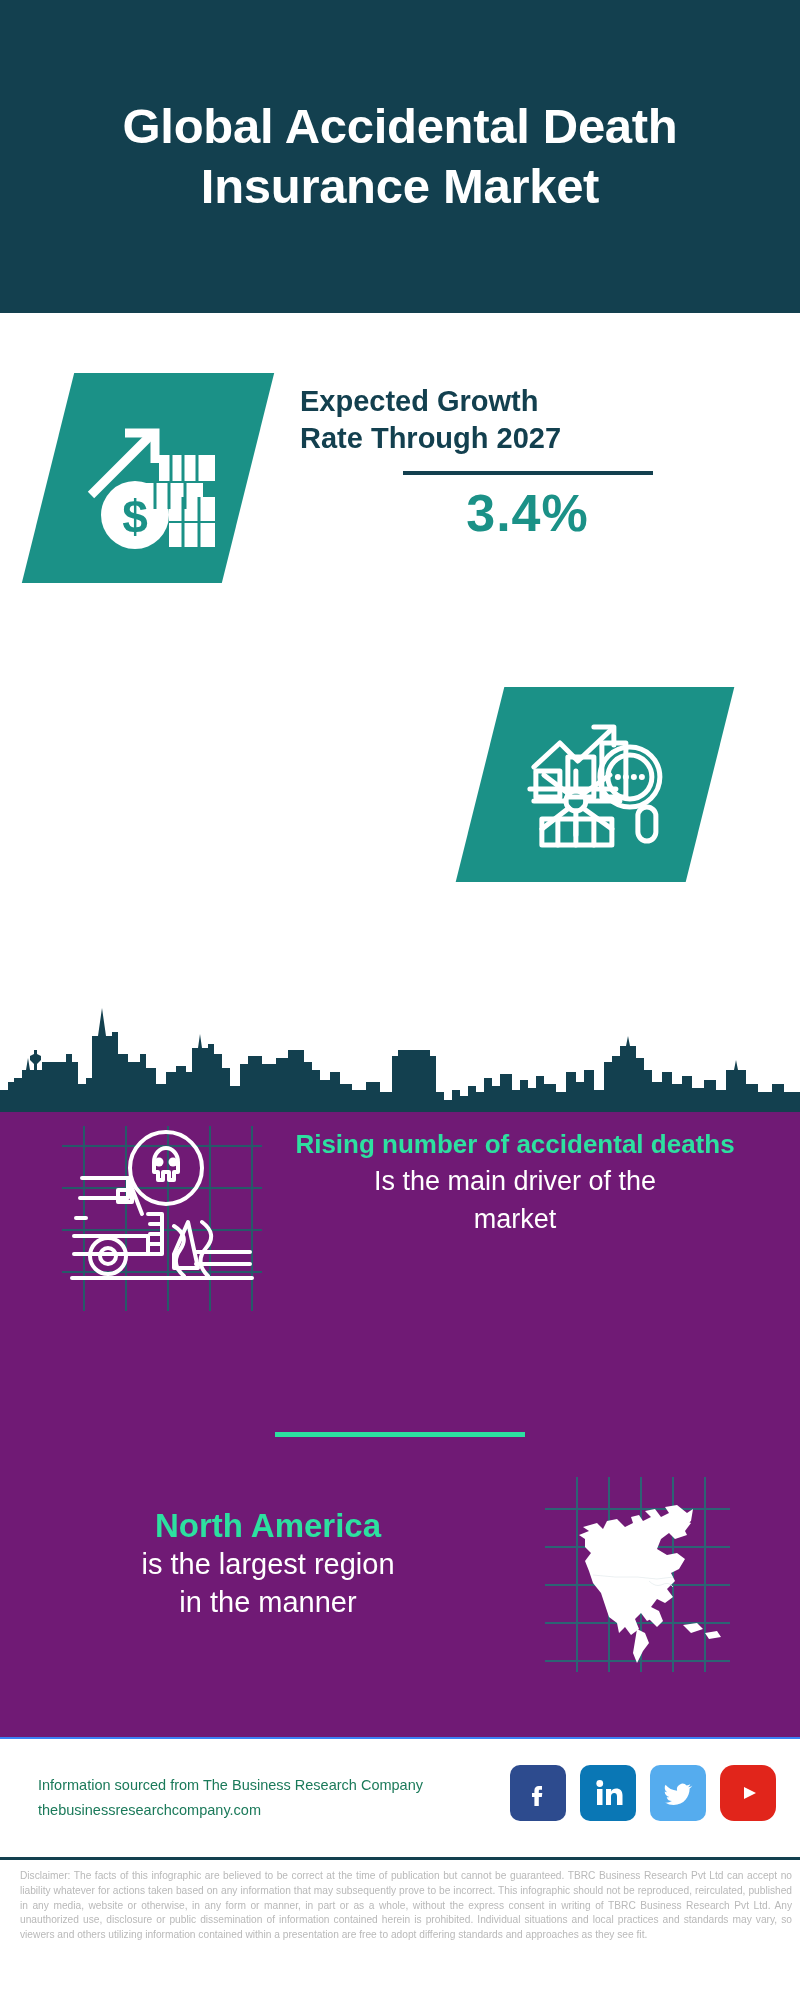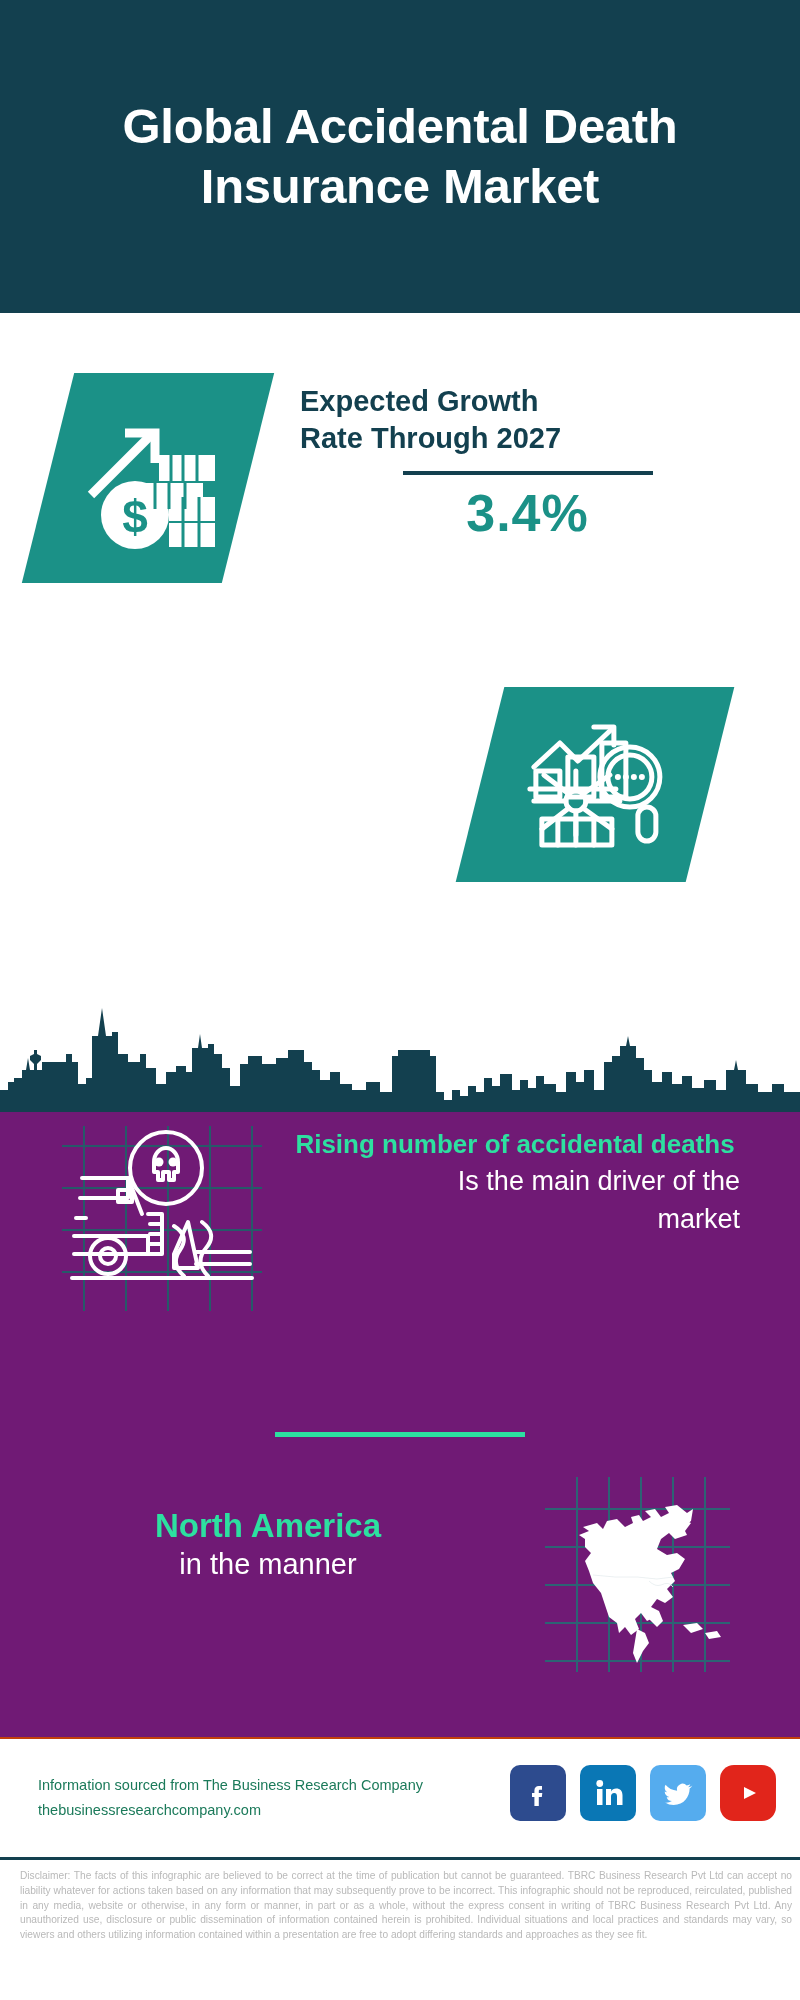--- a/index.html
+++ b/index.html
@@ -80,37 +80,37 @@
   .dark {
     background:#701a75;
     position:relative;
     padding-top:6px;
   }
 
   .driver-row { position:relative; height:290px; }
   .driver-icon { position:absolute; left:62px; top:8px; width:200px; height:185px; }
   .driver-text { position:absolute; left:290px; top:10px; width:450px; text-align:center; }
   .hl { color:#2de0a0; font-weight:bold; font-size:26px; line-height:1.3; display:block; }
-  .sub { color:#ffffff; font-weight:normal; font-size:27px; line-height:1.33; display:block; margin-top:2px;text-align:right;}
+  .sub { color:#ffffff; font-weight:normal; font-size:27px; line-height:1.33; display:block; margin-top:2px;}
 
   .mid-divider { width:250px; height:5px; background:#2de0a0; margin:24px auto 40px auto; }
 
   .region-row { position:relative; height:260px; }
   .region-text { position:absolute; left:48px; top:28px; width:440px; text-align:center; }
   .region-icon { position:absolute; left:545px; top:0px; width:185px; height:195px; }
   .region-name { color:#2de0a0; font-weight:bold; font-size:33px; line-height:1.25; display:block;}
   .region-sub  { color:#ffffff; font-size:29px; line-height:1.3; display:block; }
 
   
   .footer {
     background:#ffffff;
     height:120px;
     position:relative;
     display:flex; align-items:center;
-    border-top:2px solid #c2410c;
+    border-top:2px solid #3b82f6;
   }
   .src {
     margin-left:38px;
     color:#1b7a5a;
     font-size:14.5px;
     line-height:1.7;
   }
   .socials { position:absolute; right:24px; top:26px; display:flex; gap:14px; }
   .sicon { width:56px; height:56px; border-radius:10px; display:flex; align-items:center; justify-content:center; }
   .fb { background:#2d4b8e; }
@@ -276,20 +276,21 @@
         <span class="sub">Is the main driver of the</span>
         <span class="sub">market</span>
       </div>
     </div>
 
     <div class="mid-divider"></div>
 
     <div class="region-row">
       <div class="region-text">
         <span class="region-name">North America</span>
+        <span class="region-sub">is the largest region</span>
         <span class="region-sub">in the manner</span>
       </div>
       <div class="region-icon">
         <svg width="185" height="195" viewBox="0 0 185 195">
           <g stroke="#2d6374" stroke-width="2" fill="none">
             <line x1="0" y1="32" x2="185" y2="32"></line>
             <line x1="0" y1="70" x2="185" y2="70"></line>
             <line x1="0" y1="108" x2="185" y2="108"></line>
             <line x1="0" y1="146" x2="185" y2="146"></line>
             <line x1="0" y1="184" x2="185" y2="184"></line>

